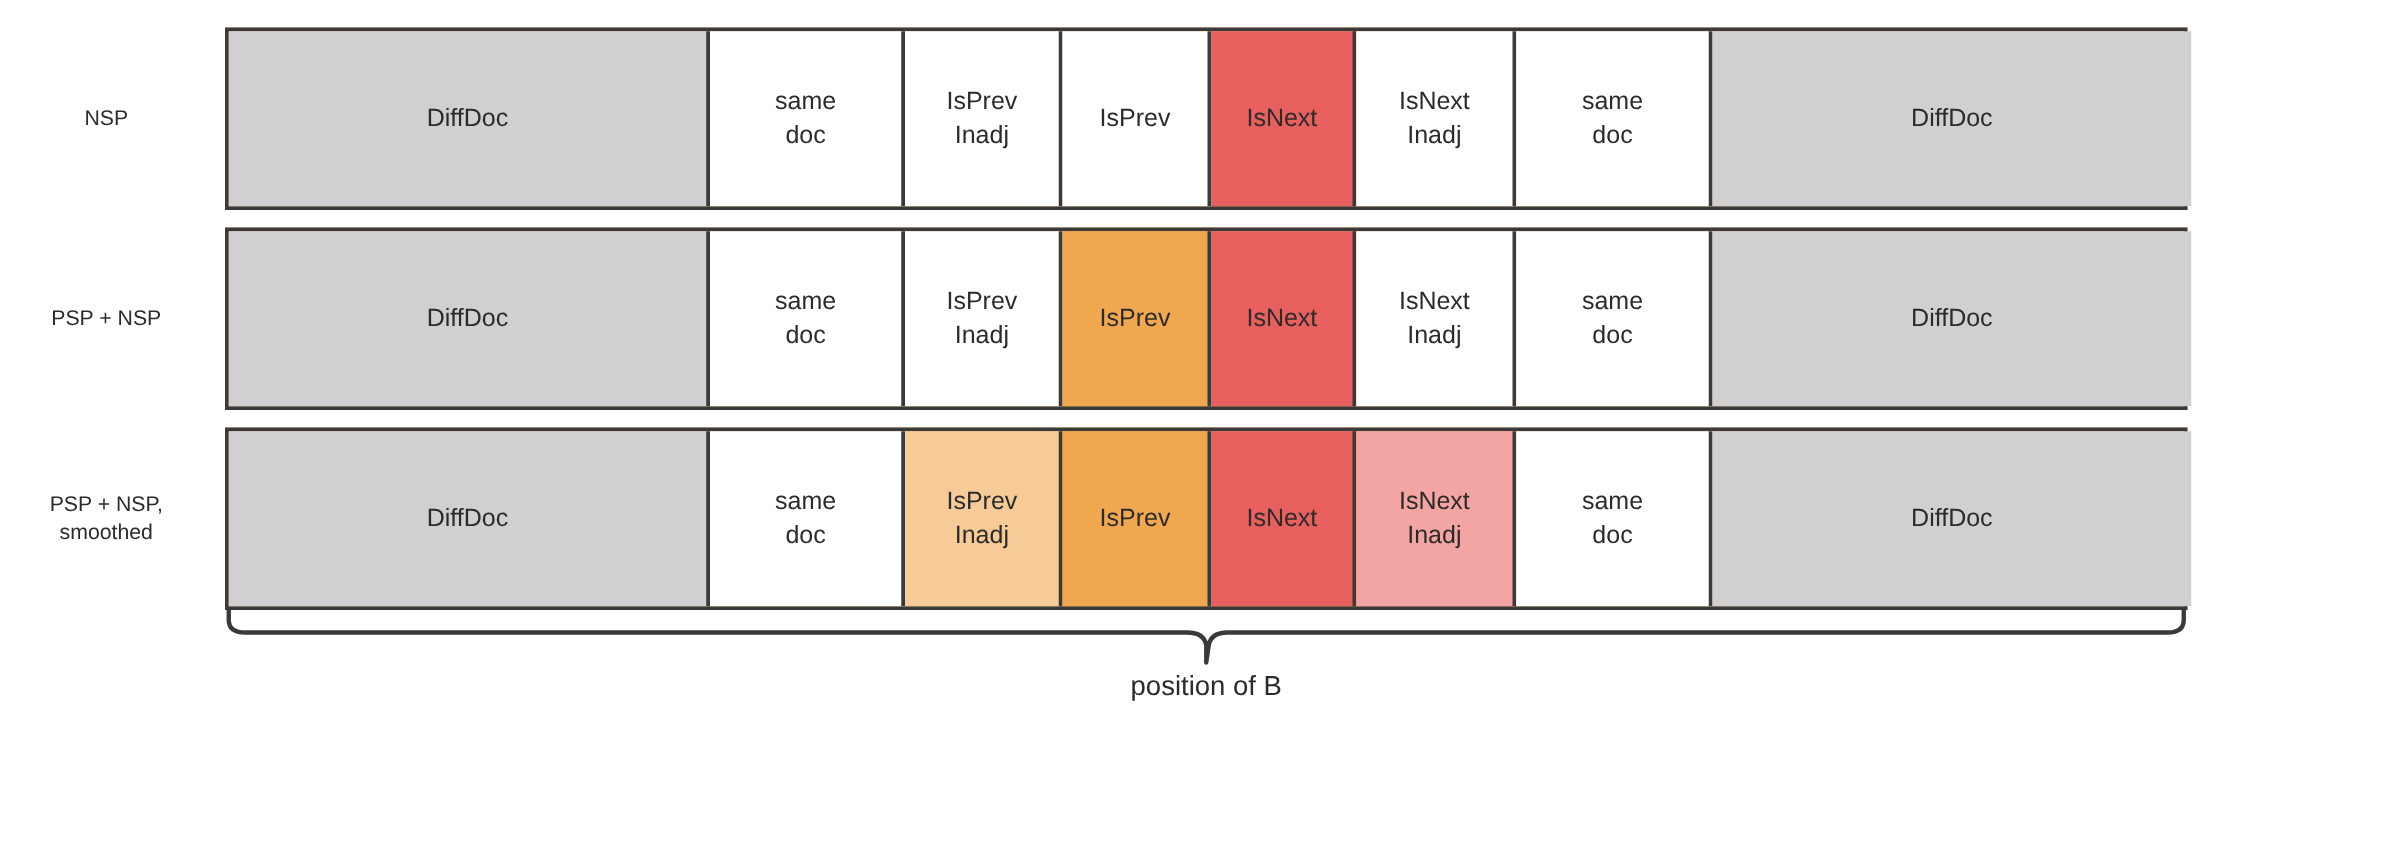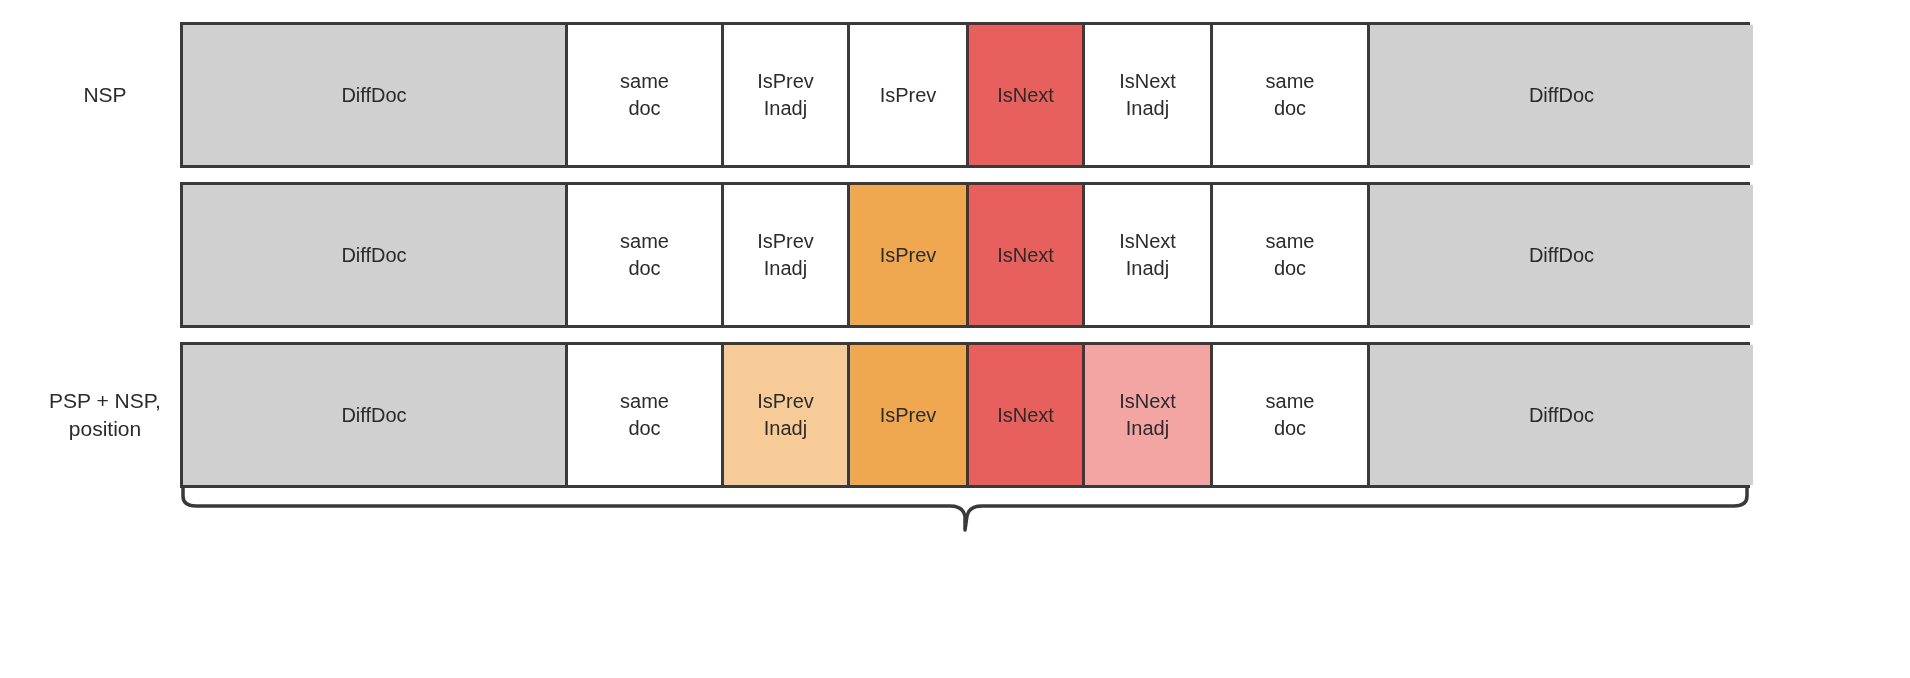--- a/index.html
+++ b/index.html
@@ -10,26 +10,25 @@
     color:#2b2b2b;
     overflow:hidden;
   }
   #stage{position:relative;width:1910px;height:678px;}
 
   
   .row-label{
     position:absolute;
     left:0;width:170px;
     text-align:center;
-    font-size:21px;
+    font-size:17px;
     line-height:1.32;
     color:#2b2b2b;
     display:flex;align-items:center;justify-content:center;
     white-space:pre-line;
-    margin-left:20px;
   }
 
   
   .bar{
     position:absolute;
     left:180px;width:1570px;
     display:flex;
     border:3px solid #3a3a3a;
     box-sizing:border-box;
     background:#fdba74;
@@ -70,37 +69,38 @@
 Inadj</div>
       <div class="cell" style="width: 119px; flex: 0 0 119px; background: rgb(255, 255, 255);">IsPrev</div>
       <div class="cell" style="width: 116px; flex: 0 0 116px; background: rgb(232, 96, 93);">IsNext</div>
       <div class="cell" style="width: 128px; flex: 0 0 128px; background: rgb(255, 255, 255);">IsNext
 Inadj</div>
       <div class="cell" style="width: 157px; flex: 0 0 157px; background: rgb(255, 255, 255);">same
 doc</div>
       <div class="cell" style="width: 383px; flex: 0 0 383px; background: rgb(208, 208, 208);">DiffDoc</div>
     </div>
 
+  <div class="row-label" style="top:182px;height:146px;">PSP + NSP</div>
   <div class="bar" id="bar-1" style="top:182px;height:146px;">
       <div class="cell" style="width: 385px; flex: 0 0 385px; background: rgb(208, 208, 208);">DiffDoc</div>
       <div class="cell" style="width: 156px; flex: 0 0 156px; background: rgb(255, 255, 255);">same
 doc</div>
       <div class="cell" style="width: 126px; flex: 0 0 126px; background: rgb(255, 255, 255);">IsPrev
 Inadj</div>
       <div class="cell" style="width: 119px; flex: 0 0 119px; background: rgb(239, 168, 80);">IsPrev</div>
       <div class="cell" style="width: 116px; flex: 0 0 116px; background: rgb(232, 96, 93);">IsNext</div>
       <div class="cell" style="width: 128px; flex: 0 0 128px; background: rgb(255, 255, 255);">IsNext
 Inadj</div>
       <div class="cell" style="width: 157px; flex: 0 0 157px; background: rgb(255, 255, 255);">same
 doc</div>
       <div class="cell" style="width: 383px; flex: 0 0 383px; background: rgb(208, 208, 208);">DiffDoc</div>
     </div>
 
   <div class="row-label" style="top:342px;height:146px;">PSP + NSP,
-position</div>
+smoothed</div>
   <div class="bar" id="bar-2" style="top:342px;height:146px;">
       <div class="cell" style="width: 385px; flex: 0 0 385px; background: rgb(208, 208, 208);">DiffDoc</div>
       <div class="cell" style="width: 156px; flex: 0 0 156px; background: rgb(255, 255, 255);">same
 doc</div>
       <div class="cell" style="width: 126px; flex: 0 0 126px; background: rgb(247, 203, 152);">IsPrev
 Inadj</div>
       <div class="cell" style="width: 119px; flex: 0 0 119px; background: rgb(239, 168, 80);">IsPrev</div>
       <div class="cell" style="width: 116px; flex: 0 0 116px; background: rgb(232, 96, 93);">IsNext</div>
       <div class="cell" style="width: 128px; flex: 0 0 128px; background: rgb(242, 165, 162);">IsNext
 Inadj</div>
@@ -109,14 +109,15 @@
       <div class="cell" style="width: 383px; flex: 0 0 383px; background: rgb(208, 208, 208);">DiffDoc</div>
     </div>
 
   <div class="brace">
     <svg width="1570" height="46" viewBox="0 0 1570 46" xmlns="http://www.w3.org/2000/svg">
       <path d="M3,2 L3,10 Q3,20 16,20 L770,20 Q783,20 785,30 L785,44
                L787,30 Q789,20 802,20 L1554,20 Q1567,20 1567,10 L1567,2" fill="none" stroke="#3a3a3a" stroke-width="3.5" stroke-linecap="round" stroke-linejoin="round"></path>
     </svg>
   </div>
 
+  <div class="caption">position of B</div>
 
 </div>
 
 </body></html>

